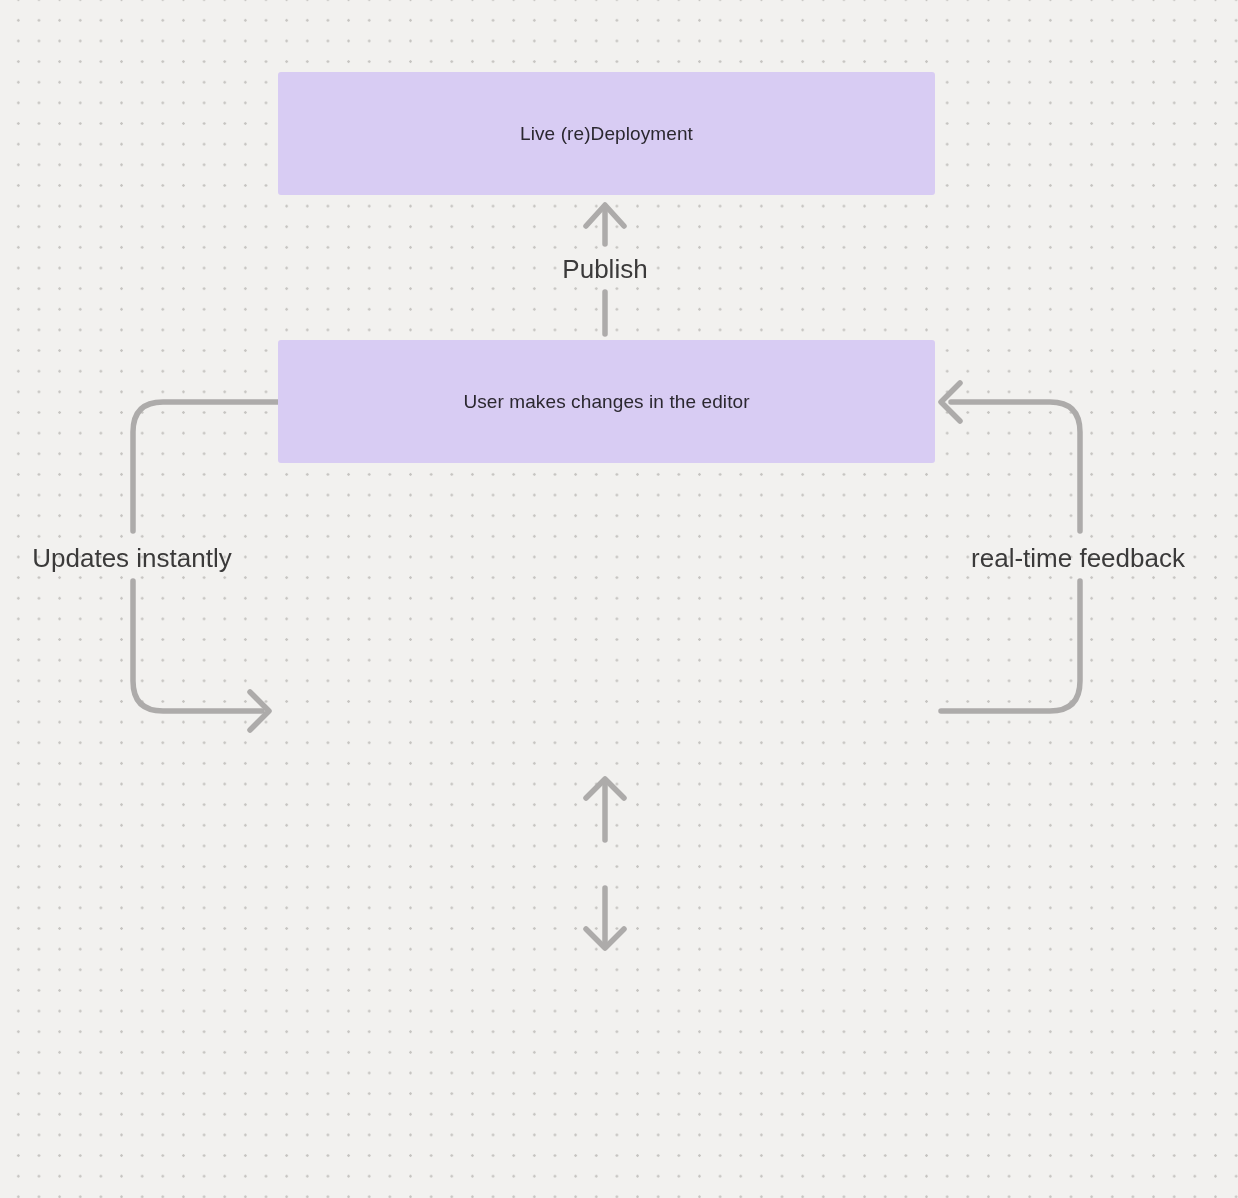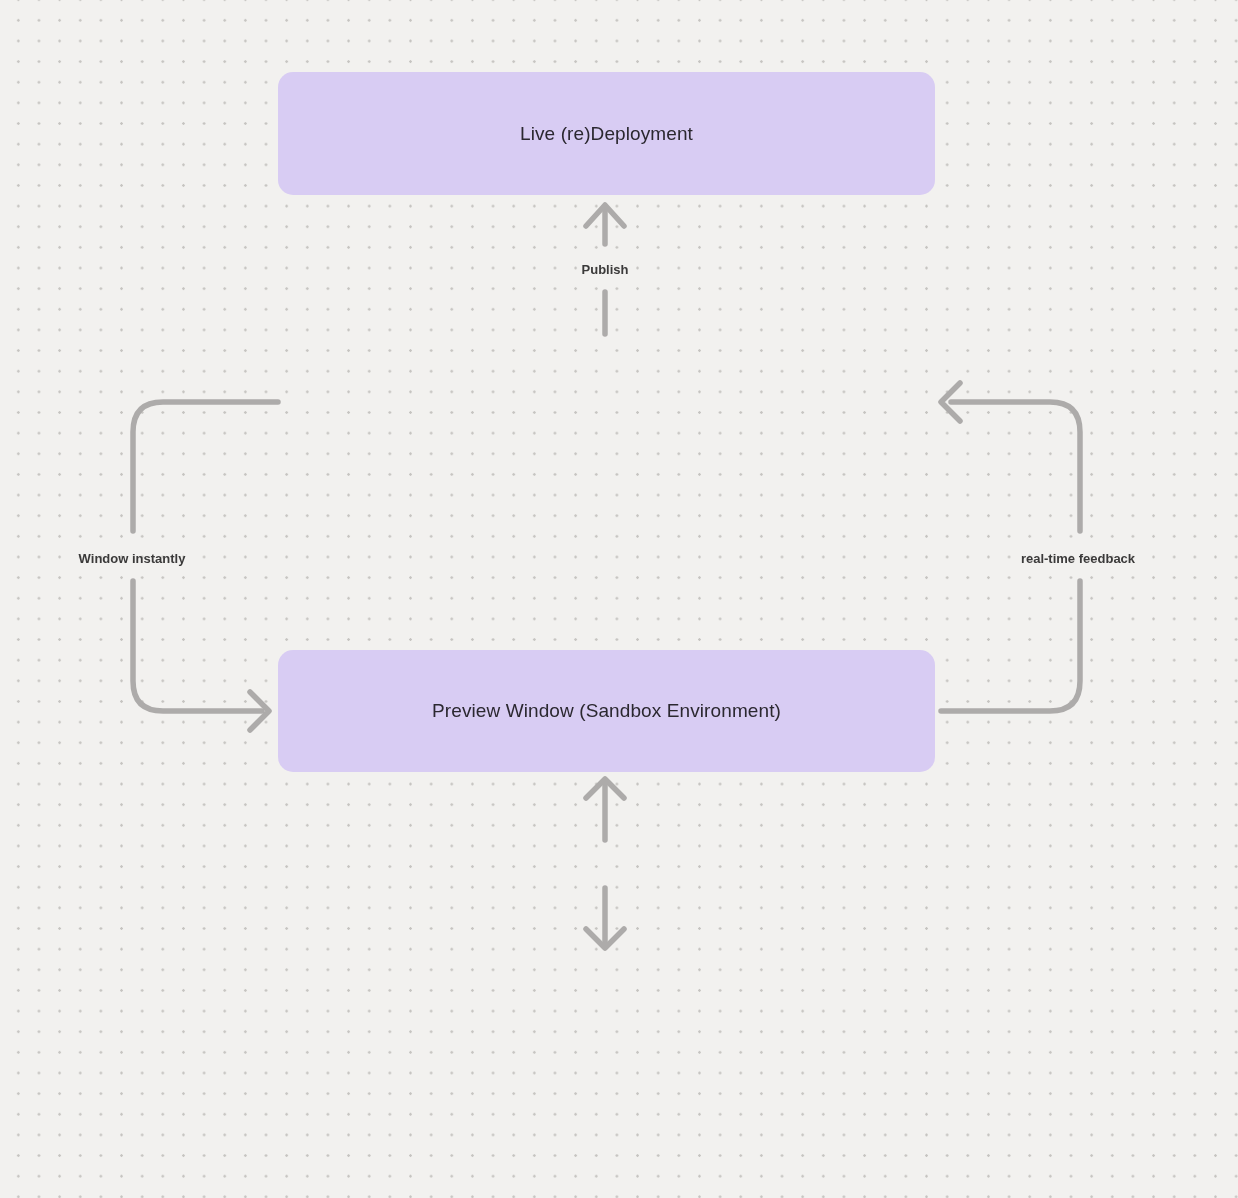--- a/index.html
+++ b/index.html
@@ -26,40 +26,40 @@
     width: 1238px;
     height: 1198px;
     pointer-events: none;
   }
   .node {
     position: absolute;
     left: 278px;
     width: 657px;
     height: 123px;
     background: #d8ccf3;
-    border-radius: 15px;
+    border-radius: 3px;
     display: flex;
     align-items: center;
     justify-content: center;
     text-align: center;
     font-size: 19px;
     font-weight: 500;
     letter-spacing: 0.1px;
     color: #2b2830;
   }
   .node-live    { top: 72px;  }
   .node-user    { top: 340px; }
   .node-preview { top: 650px; height: 122px; }
   .node-dev     { top: 958px; }
   .edge-label {
     position: absolute;
     transform: translate(-50%, -50%);
     white-space: nowrap;
-    font-size: 13px;
-    font-weight: 700;
+    font-size: 26px;
+    font-weight: 400;
     color: #3b3a3a;
   }
   .label-publish  { left: 605px;  top: 269px; }
   .label-updates  { left: 132px;  top: 558px; }
   .label-feedback { left: 1078px; top: 558px; }
   .label-spunup   { left: 606px;  top: 866px; }
 </style>
 </head>
 <body>
 
@@ -84,26 +84,26 @@
       <path d="M586 798 L605 779 L624 798"></path>
       <path d="M605 888 L605 944"></path>
       <path d="M586 929 L605 948 L624 929"></path>
     </g>
   </svg>
 
   <div class="node node-live">
     <span>Live (re)Deployment</span>
   </div>
 
+  <div class="node node-user">
+    <span>User makes changes in the editor</span>
+  </div>
 
-  <div class="node node-preview">
-    <span>Preview Window (Sandbox Environment)</span>
-  </div>
 
 
   <div class="edge-label label-publish">Publish</div>
 
-  <div class="edge-label label-updates">Window instantly</div>
+  <div class="edge-label label-updates">Updates instantly</div>
 
   <div class="edge-label label-feedback">real-time feedback</div>
 
 
 </div>
 
 </body></html>

